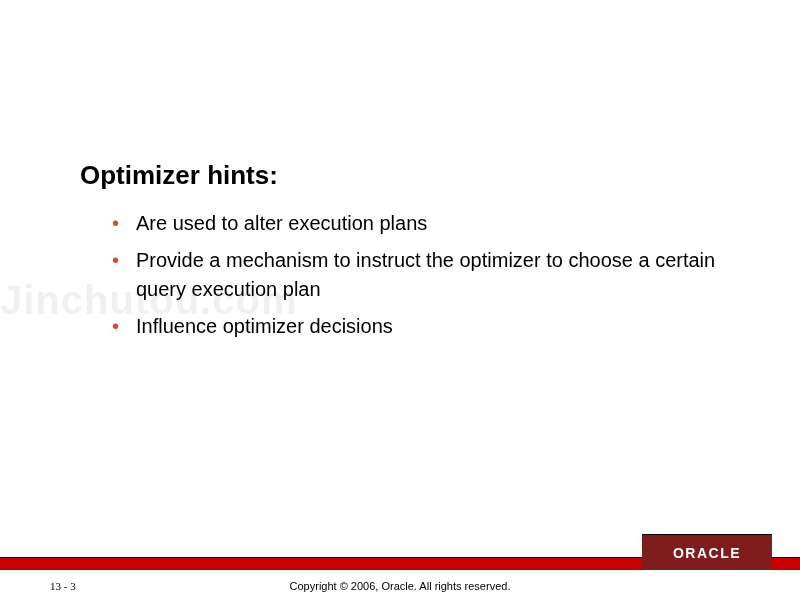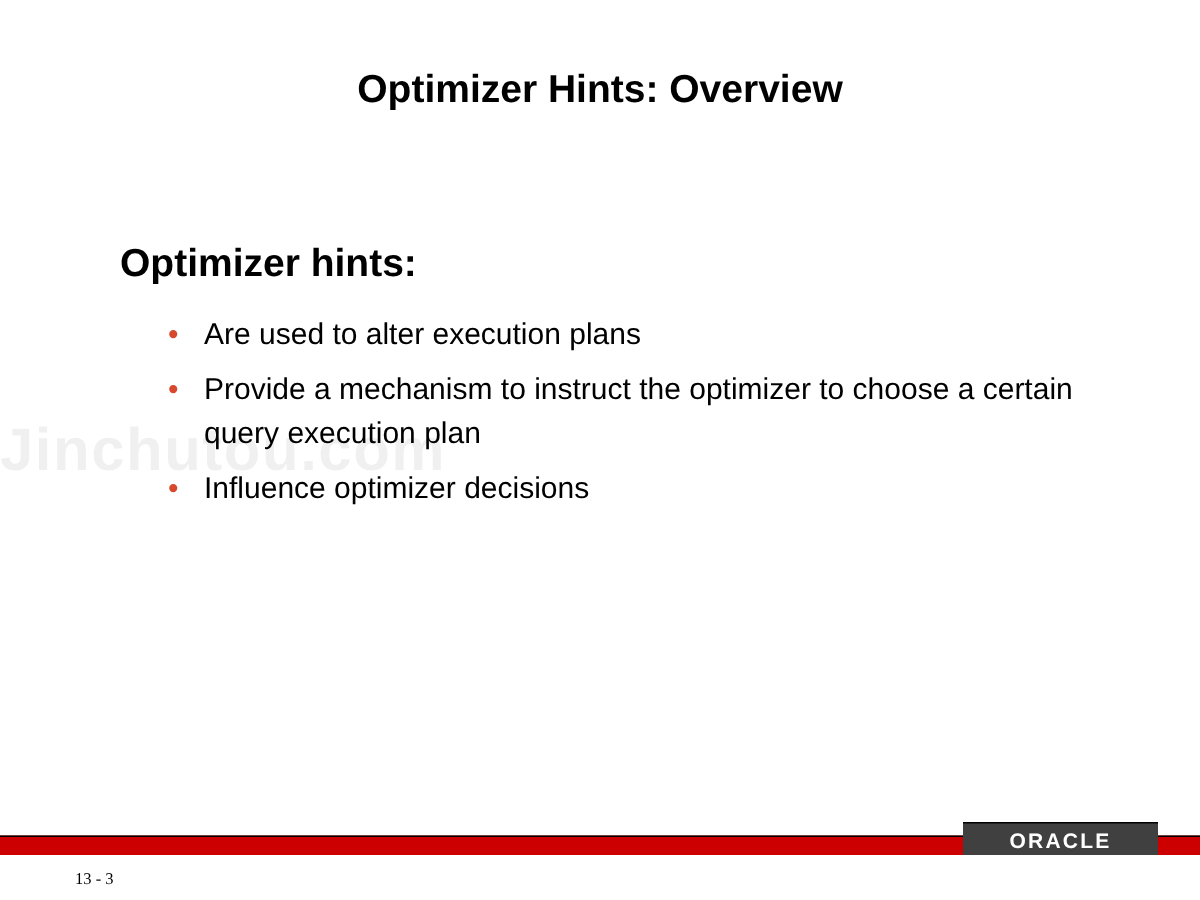--- a/index.html
+++ b/index.html
@@ -7,42 +7,42 @@
   .slide { position: relative; width: 800px; height: 600px; background: #fff; }
   .title { position: absolute; top: 44px; left: 0; right: 0; text-align: center; font-size: 26px; font-weight: bold; color: #000; }
   .body { position: absolute; top: 160px; left: 80px; right: 60px; }
   .lead { font-size: 26px; font-weight: bold; color: #000; margin-bottom: 18px; }
   .bullets { list-style: none; padding-left: 32px; }
   .bullets li { position: relative; font-size: 20px; font-weight: normal; color: #000; line-height: 1.45; margin-bottom: 8px; padding-left: 24px; }
   .bullets li::before { content: "•"; position: absolute; left: 0; top: 0; color: #d8482c; font-size: 20px; line-height: 1.45; }
   .watermark { position: absolute; top: 278px; left: 0; right: 0; text-align: left; font-size: 40px; font-weight: bold; color: rgba(0,0,0,0.06); letter-spacing: 1px; pointer-events: none; user-select: none; }
   .footer { position: absolute; left: 0; right: 0; bottom: 0; height: 50px; }
   .red-bar { position: absolute; bottom: 30px; left: 0; right: 0; height: 13px; background: #cc0000; border-top: 1px solid #000; }
-  .logo-box { position: absolute; right: 28px; bottom: 30px; width: 130px; height: 22px; background: #404040; display: flex; align-items: center; justify-content: center; border-top: 1px solid #000; text-align: right; }
+  .logo-box { position: absolute; right: 28px; bottom: 30px; width: 130px; height: 36px; background: #7f1d1d; display: flex; align-items: center; justify-content: center; border-top: 1px solid #000; text-align: right; }
   .logo-text { color: #fff; font-size: 14px; font-weight: bold; letter-spacing: 1.5px; font-family: Arial, sans-serif; }
   .page-num { position: absolute; left: 50px; bottom: 8px; font-size: 11px; color: #000; font-family: Liberation Serif, serif; }
   .copyright { position: absolute; left: 0; right: 0; bottom: 8px; text-align: center; font-size: 11px; color: #000; }
 </style>
 </head>
 <body>
 
 <div class="slide">
-  <h1 class="title">Optimizer Hints: Overview</h1>
 
   <div class="body">
     <div class="lead">Optimizer hints:</div>
     <ul class="bullets">
       <li>Are used to alter execution plans</li>
       <li>Provide a mechanism to instruct the optimizer to choose a certain query execution plan</li>
       <li>Influence optimizer decisions</li>
     </ul>
   </div>
 
   <div class="watermark">Jinchutou.com</div>
 
   <div class="footer">
     <div class="red-bar"></div>
     <div class="logo-box">
       <span class="logo-text">ORACLE</span>
     </div>
     <div class="page-num">13 - 3</div>
+    <div class="copyright">Copyright © 2006, Oracle. All rights reserved.</div>
   </div>
 </div>
 
 </body></html>

